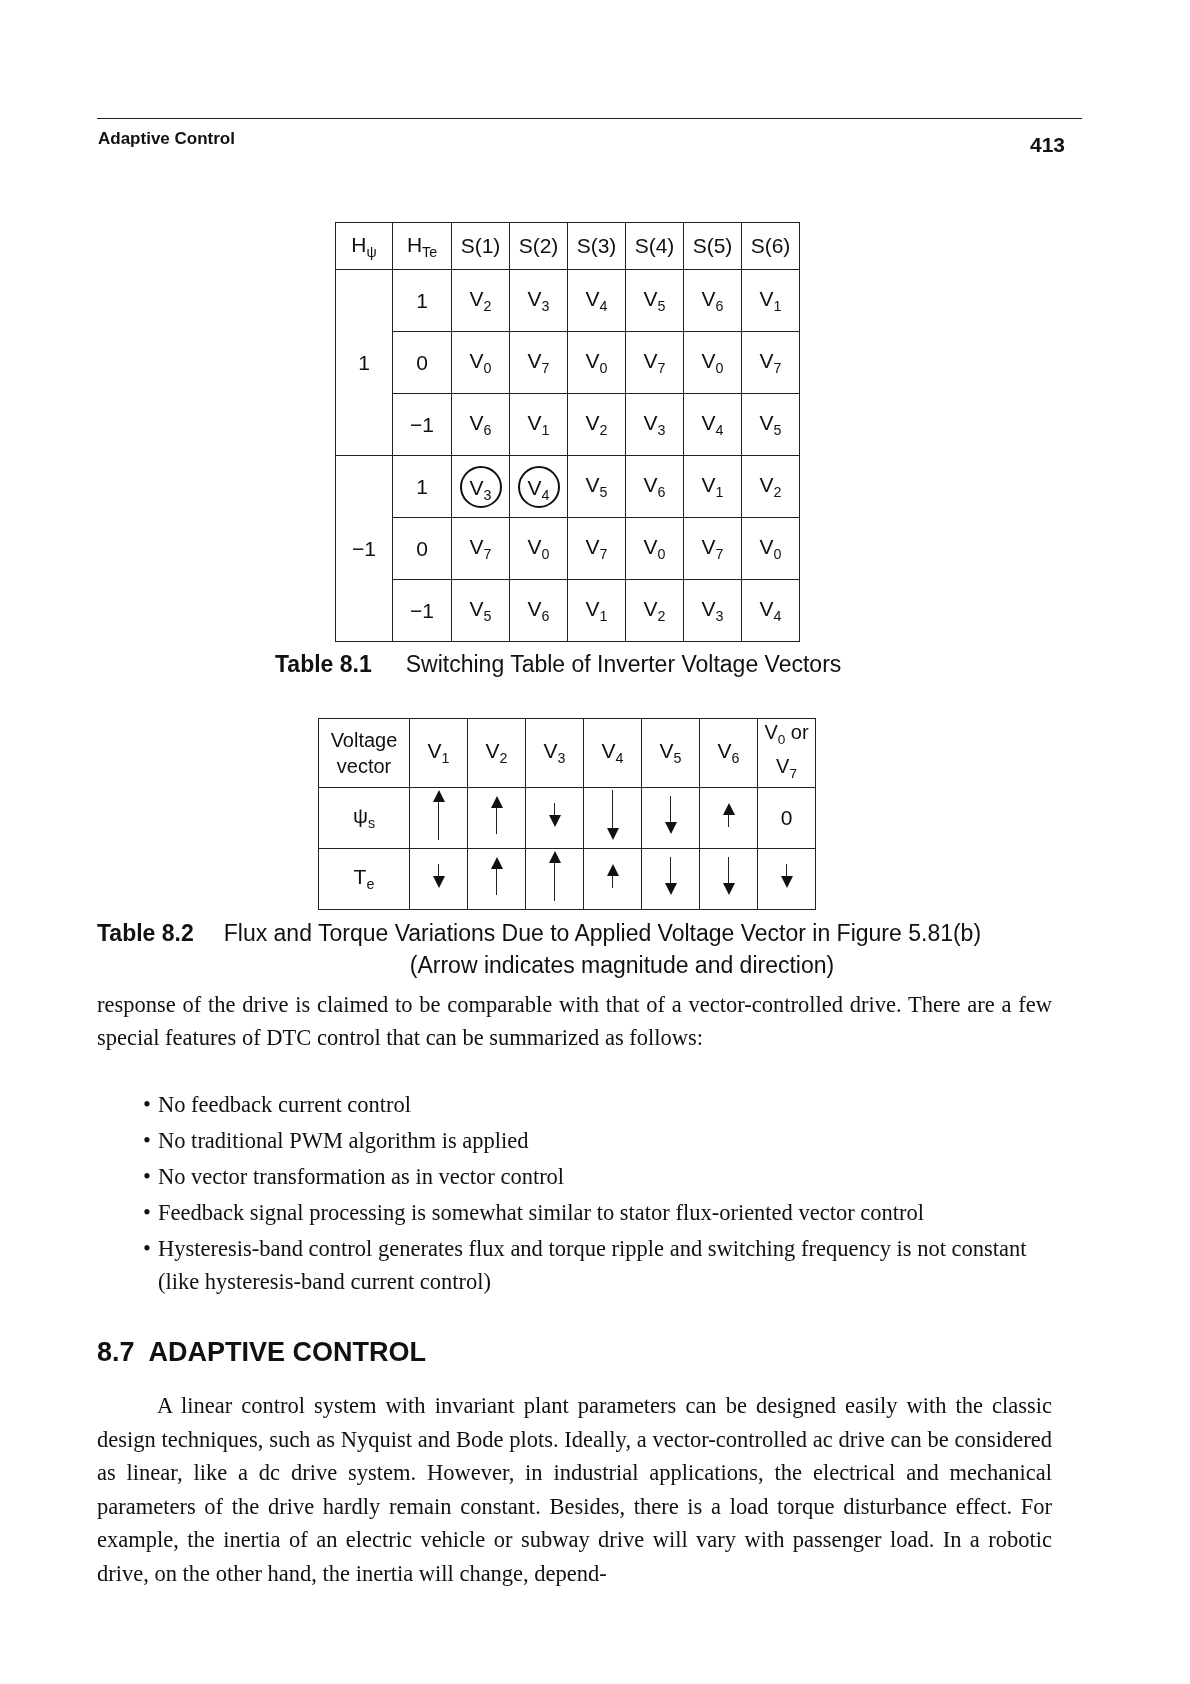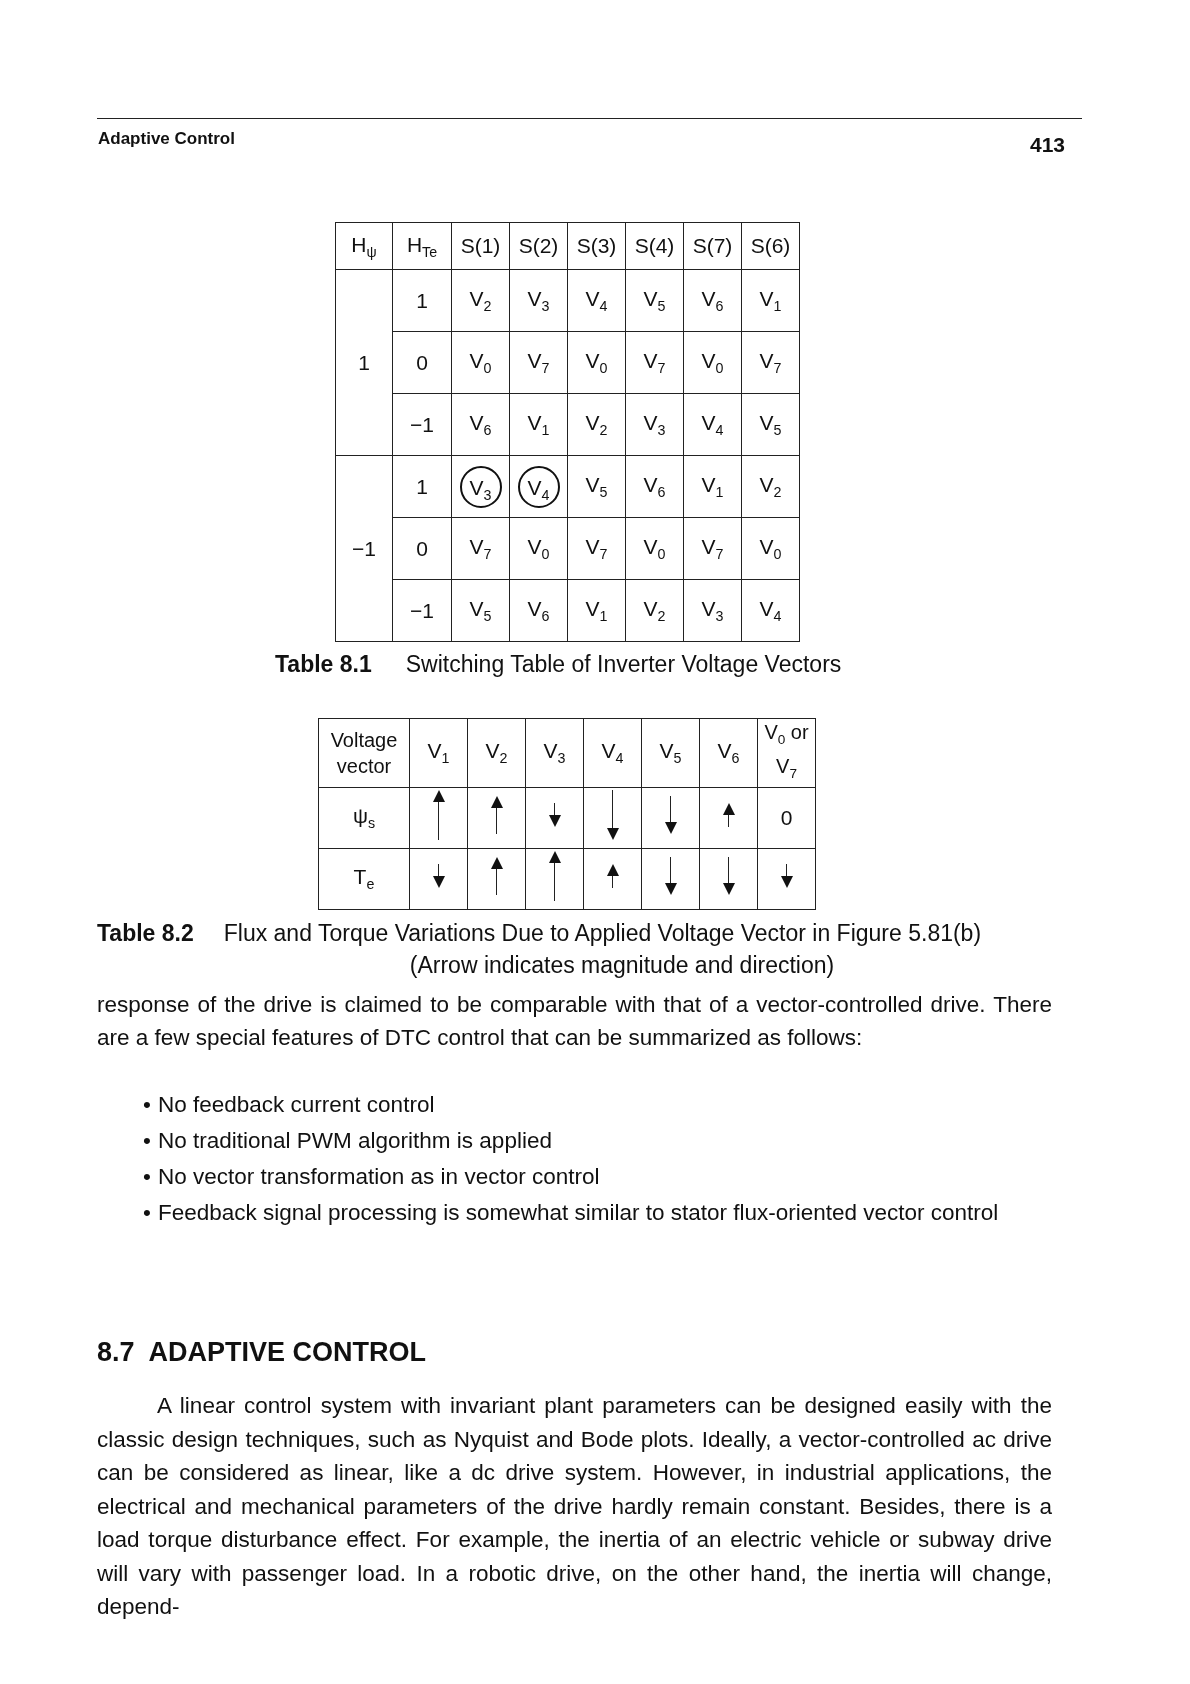--- a/index.html
+++ b/index.html
@@ -36,21 +36,21 @@
     .arrow .head { position: absolute; left: 0; width: 0; height: 0; border-left: 6px solid transparent; border-right: 6px solid transparent; }
     .arrow.up .head { top: 0; border-bottom: 12px solid #111; }
     .arrow.down .head { bottom: 0; border-top: 12px solid #111; }
     .arrow.up .shaft { top: 8px; bottom: 0; }
     .arrow.down .shaft { top: 0; bottom: 8px; }
 
     #cap2 { left: 97px; top: 917px; width: 990px; font-size: 23px; line-height: 32px; }
     #cap2 .line2 { display: block; text-align: center; padding-left: 0; margin-left: 60px; }
     #cap2 .cap-label { margin-right: 30px; }
 
-    .body-text { font-family: Liberation Sans, sans-serif; font-size: 22.5px; line-height: 33px; }
+    .body-text { font-family: Liberation Serif, serif; font-size: 22.5px; line-height: 33px; }
     #para1 { left: 97px; top: 988px; width: 955px; text-align: justify; }
     #bullets { left: 143px; top: 1088px; width: 912px; margin: 0; padding: 0; list-style: none; }
     #bullets li { position: relative; padding-left: 15px; margin-bottom: 3px; line-height: 33px; }
     #bullets li::before { content: "\2022"; position: absolute; left: 0; top: 0; }
 
     #section-heading { left: 97px; top: 1337px; font-size: 27px; font-weight: bold; }
     #section-heading .num { margin-right: 14px; }
     #para2 { left: 97px; top: 1389px; width: 955px; text-align: justify; text-indent: 60px; line-height: 33.5px; }
   </style>
 </head>
@@ -62,21 +62,21 @@
 
 <table id="table1" class="grid">
   <tbody id="table1-body">
       <tr class="head">
         <td class="c0"><span>H<sub>ψ</sub></span></td>
         <td class="c1"><span>H<sub>Te</sub></span></td>
         <td class="cv">S(1)</td>
         <td class="cv">S(2)</td>
         <td class="cv">S(3)</td>
         <td class="cv">S(4)</td>
-        <td class="cv">S(7)</td>
+        <td class="cv">S(5)</td>
         <td class="cv">S(6)</td>
       </tr>
       <tr>
         <td class="c0" rowspan="3">1</td>
         <td class="c1">1</td>
         <td class="cv"><span>V<sub>2</sub></span></td>
         <td class="cv"><span>V<sub>3</sub></span></td>
         <td class="cv"><span>V<sub>4</sub></span></td>
         <td class="cv"><span>V<sub>5</sub></span></td>
         <td class="cv"><span>V<sub>6</sub></span></td>
@@ -181,19 +181,20 @@
   <span class="line2">(Arrow indicates magnitude and direction)</span>
 </div>
 
 <div id="para1" class="abs body-text">response of the drive is claimed to be comparable with that of a vector-controlled drive. There are a few special features of DTC control that can be summarized as follows:</div>
 
 <ul id="bullets" class="abs body-text">
   <li>No feedback current control</li>
   <li>No traditional PWM algorithm is applied</li>
   <li>No vector transformation as in vector control</li>
   <li>Feedback signal processing is somewhat similar to stator flux-oriented vector control</li>
+  <li>Hysteresis-band control generates flux and torque ripple and switching frequency is not constant (like hysteresis-band current control)</li>
 </ul>
 
 <div id="section-heading" class="abs sans">
   <span class="num">8.7</span><span>ADAPTIVE CONTROL</span>
 </div>
 
 <div id="para2" class="abs body-text">A linear control system with invariant plant parameters can be designed easily with the classic design techniques, such as Nyquist and Bode plots. Ideally, a vector-controlled ac drive can be considered as linear, like a dc drive system. However, in industrial applications, the electrical and mechanical parameters of the drive hardly remain constant. Besides, there is a load torque disturbance effect. For example, the inertia of an electric vehicle or subway drive will vary with passenger load. In a robotic drive, on the other hand, the inertia will change, depend-</div>
 
 </body></html>

